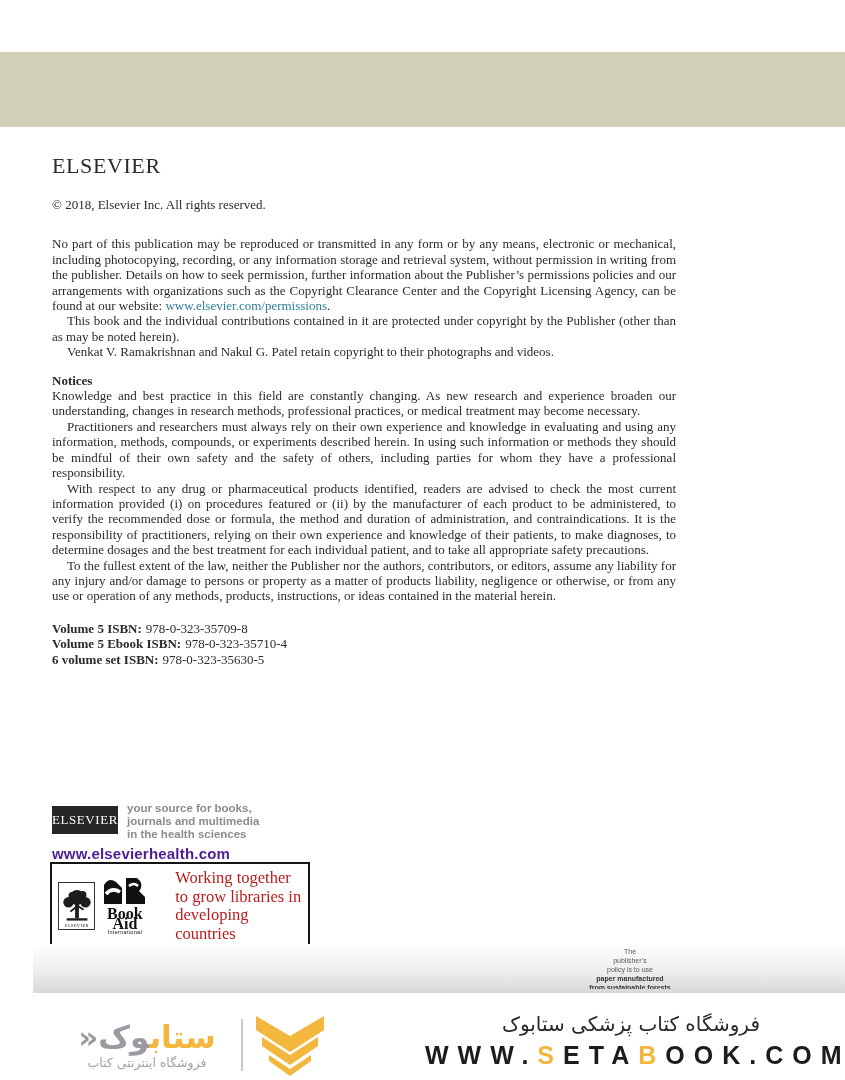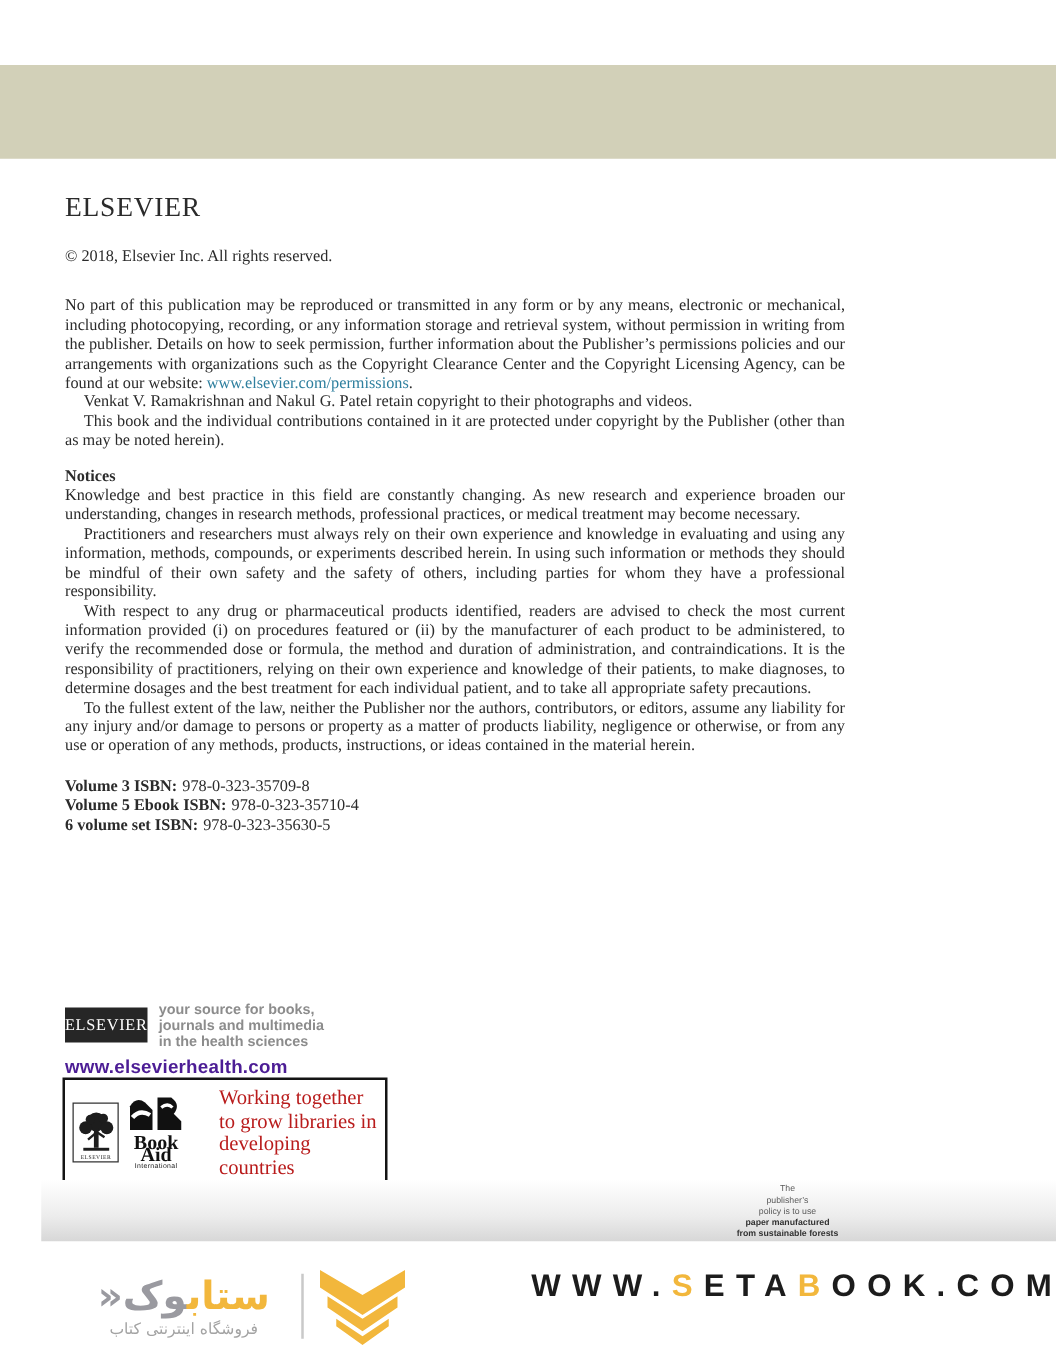--- a/index.html
+++ b/index.html
@@ -76,34 +76,34 @@
 
 <div class="top-band"></div>
 
 <div class="content">
   <div class="wordmark">ELSEVIER</div>
   <div class="copyright-line">© 2018, Elsevier Inc. All rights reserved.</div>
 
 
   <div class="main-block">
     <p><span>No part of this publication may be reproduced or transmitted in any form or by any means, electronic or mechanical, including photocopying, recording, or any information storage and retrieval system, without permission in writing from the publisher. Details on how to seek permission, further information about the Publisher’s permissions policies and our arrangements with organizations such as the Copyright Clearance Center and the Copyright Licensing Agency, can be found at our website: </span><span class="link">www.elsevier.com/permissions</span><span>.</span></p>
+    <p class="indent">This book and the individual contributions contained in it are protected under copyright by the Publisher (other than as may be noted herein).</p>
     <p class="indent">Venkat V. Ramakrishnan and Nakul G. Patel retain copyright to their photographs and videos.</p>
-    <p class="indent">This book and the individual contributions contained in it are protected under copyright by the Publisher (other than as may be noted herein).</p>
   </div>
 
   <div class="notices">
     <div class="notices-heading">Notices</div>
     <p>Knowledge and best practice in this field are constantly changing. As new research and experience broaden our understanding, changes in research methods, professional practices, or medical treatment may become necessary.</p>
     <p class="indent">Practitioners and researchers must always rely on their own experience and knowledge in evaluating and using any information, methods, compounds, or experiments described herein. In using such information or methods they should be mindful of their own safety and the safety of others, including parties for whom they have a professional responsibility.</p>
     <p class="indent">With respect to any drug or pharmaceutical products identified, readers are advised to check the most current information provided (i) on procedures featured or (ii) by the manufacturer of each product to be administered, to verify the recommended dose or formula, the method and duration of administration, and contraindications. It is the responsibility of practitioners, relying on their own experience and knowledge of their patients, to make diagnoses, to determine dosages and the best treatment for each individual patient, and to take all appropriate safety precautions.</p>
     <p class="indent">To the fullest extent of the law, neither the Publisher nor the authors, contributors, or editors, assume any liability for any injury and/or damage to persons or property as a matter of products liability, negligence or otherwise, or from any use or operation of any methods, products, instructions, or ideas contained in the material herein.</p>
   </div>
 
   <div class="isbn-block">
-    <div><span class="isbn-label">Volume 3 ISBN:</span><span class="isbn-value">978-0-323-35709-8</span></div>
+    <div><span class="isbn-label">Volume 5 ISBN:</span><span class="isbn-value">978-0-323-35709-8</span></div>
     <div><span class="isbn-label">Volume 5 Ebook ISBN:</span><span class="isbn-value">978-0-323-35710-4</span></div>
     <div><span class="isbn-label">6 volume set ISBN:</span><span class="isbn-value">978-0-323-35630-5</span></div>
   </div>
 </div>
 
 <div class="brand">
   <div class="brand-row">
     <div class="logo-box">ELSEVIER</div>
     <div class="tagline">
       <div>your source for books,</div>
@@ -165,15 +165,16 @@
       <div class="seta-sub">فروشگاه اینترنتی کتاب</div>
     </div>
     <div class="vline"></div>
     <svg width="72" height="62" viewBox="0 0 72 62">
       <polygon points="2,2 36,22 70,2 70,16 36,38 2,16" fill="#f2b73c"></polygon>
       <polygon points="8,23 36,41 64,23 64,32 36,51 8,32" fill="#f2b73c"></polygon>
       <polygon points="15,41 36,55 57,41 57,47 36,62 15,47" fill="#f2b73c"></polygon>
     </svg>
   </div>
   <div class="seta-right">
+    <div class="store-title">فروشگاه کتاب پزشکی ستابوک</div>
     <div class="site-url"><span>WWW.</span><span class="y">S</span><span>ETA</span><span class="y">B</span><span>OOK.COM</span></div>
   </div>
 </div>
 
 </body></html>

